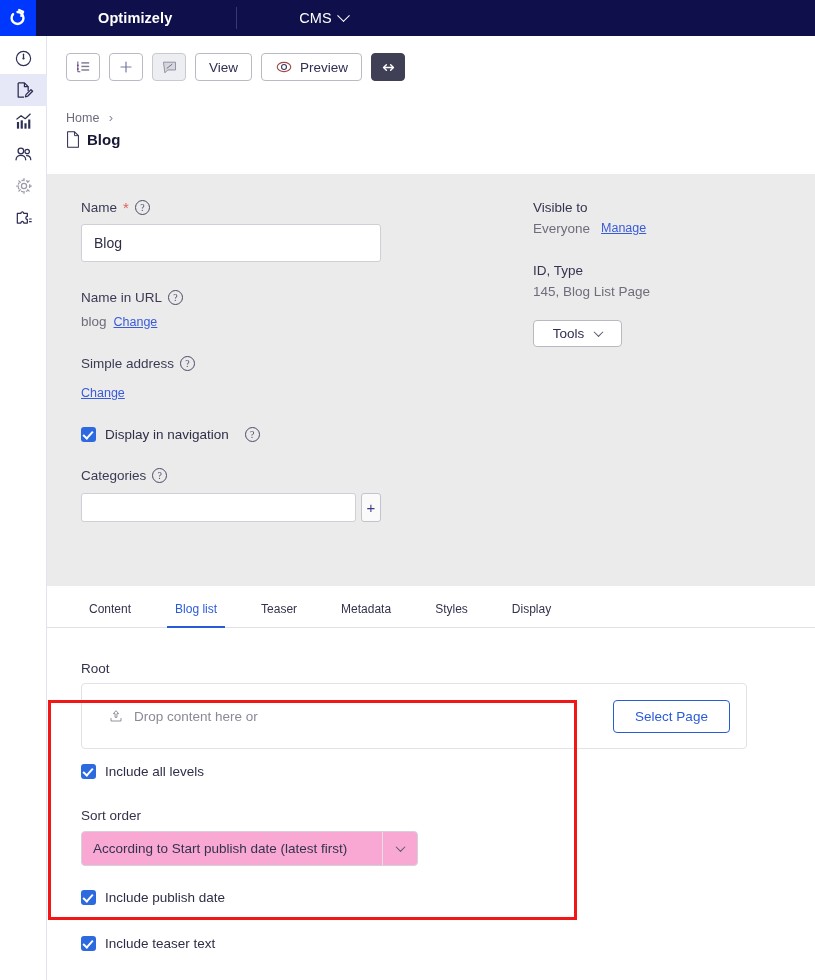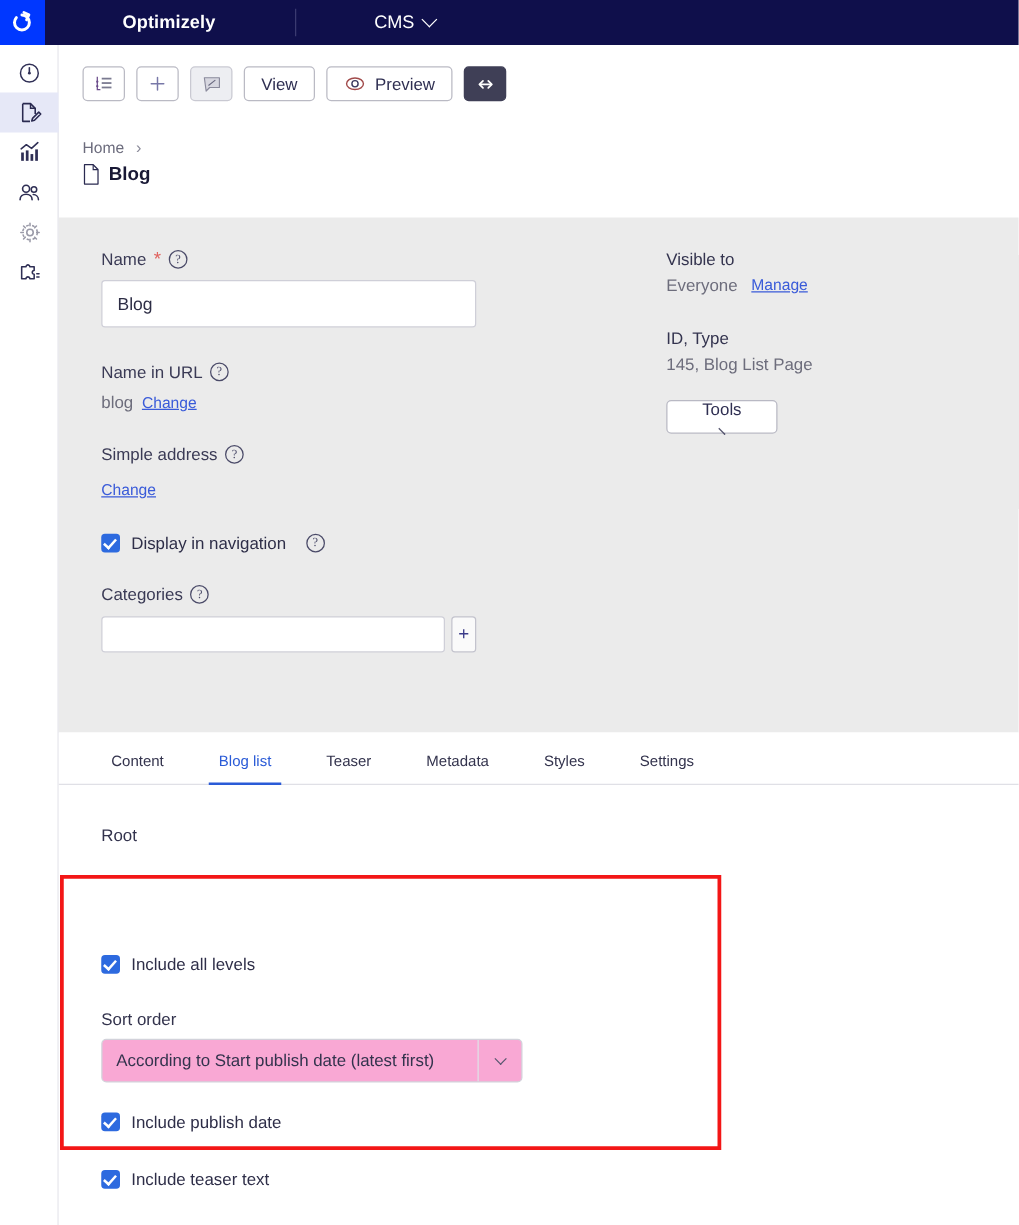--- a/index.html
+++ b/index.html
@@ -111,21 +111,21 @@
   .addbtn {
     width: 22px; height: 29px; border: 1px solid #c3c3cd; border-radius: 3px;
     background: #fafafa; color: #3a3a88; font-size: 15px;
     display: flex; align-items: center; justify-content: center; cursor: pointer;
   }
   .side-h { font-size: 13.5px; color: #34344f; }
   .side-v { font-size: 13.5px; color: #6d6d7c; margin-top: 6px; }
   .toolsbtn {
     width: 89px; height: 27px; border: 1px solid #b9b9c4; border-radius: 4px;
     background: #ffffff; display: flex; align-items: center; justify-content: center;
-    gap: 11px; font-size: 13.5px; color: #2f2f52; cursor: pointer; flex-direction: column;
+    gap: 11px; font-size: 13.5px; color: #2f2f52; cursor: pointer;
   }
   .chev {
     width: 7px; height: 7px; border-right: 1.5px solid #55556e;
     border-bottom: 1.5px solid #55556e; transform: rotate(45deg) translate(-1px,-1px);
   }
 
   
   .tabbar {
     position: absolute; top: 586px; left: 47px; width: 768px; height: 42px;
     background: #ffffff; border-bottom: 1px solid #e0e0e6;
@@ -370,28 +370,40 @@
     <div class="tab">
       <span>Teaser</span>
     </div>
     <div class="tab">
       <span>Metadata</span>
     </div>
     <div class="tab">
       <span>Styles</span>
     </div>
     <div class="tab">
-      <span>Settings</span>
+      <span>Display</span>
     </div>
   </div>
 
   <div class="pane">
 
     <div style="position:absolute;left:34px;top:33px;font-size:13.5px;color:#33334d;">Root</div>
 
+    <div style="position:absolute;left:34px;top:55px;width:666px;height:66px;border:1px solid #e2e2e8;border-radius:4px;display:flex;align-items:center;justify-content:space-between;padding-right:16px;">
+      <div style="display:flex;align-items:center;gap:10px;padding-left:26px;color:#8a8a97;font-size:13.5px;">
+        <svg width="16" height="16" viewBox="0 0 24 24">
+          <path d="M12 4l4 4.5h-2.6V14h-2.8V8.5H8z" fill="none" stroke="#8a8a97" stroke-width="1.4" stroke-linejoin="round"></path>
+          <path d="M4.5 15v4.5h15V15" fill="none" stroke="#8a8a97" stroke-width="1.4" stroke-linejoin="round"></path>
+        </svg>
+        <span>Drop content here or</span>
+      </div>
+      <div class="selpage">
+        <span>Select Page</span>
+      </div>
+    </div>
 
     <div class="cb-row" style="position:absolute;left:34px;top:136px;">
       <span class="cb"></span>
       <span class="cb-text">Include all levels</span>
     </div>
 
     <div style="position:absolute;left:34px;top:180px;font-size:13.5px;color:#33334d;">Sort order</div>
 
     <div class="selectbox" style="position:absolute;left:34px;top:203px;">
       <div class="val">According to Start publish date (latest first)</div>

